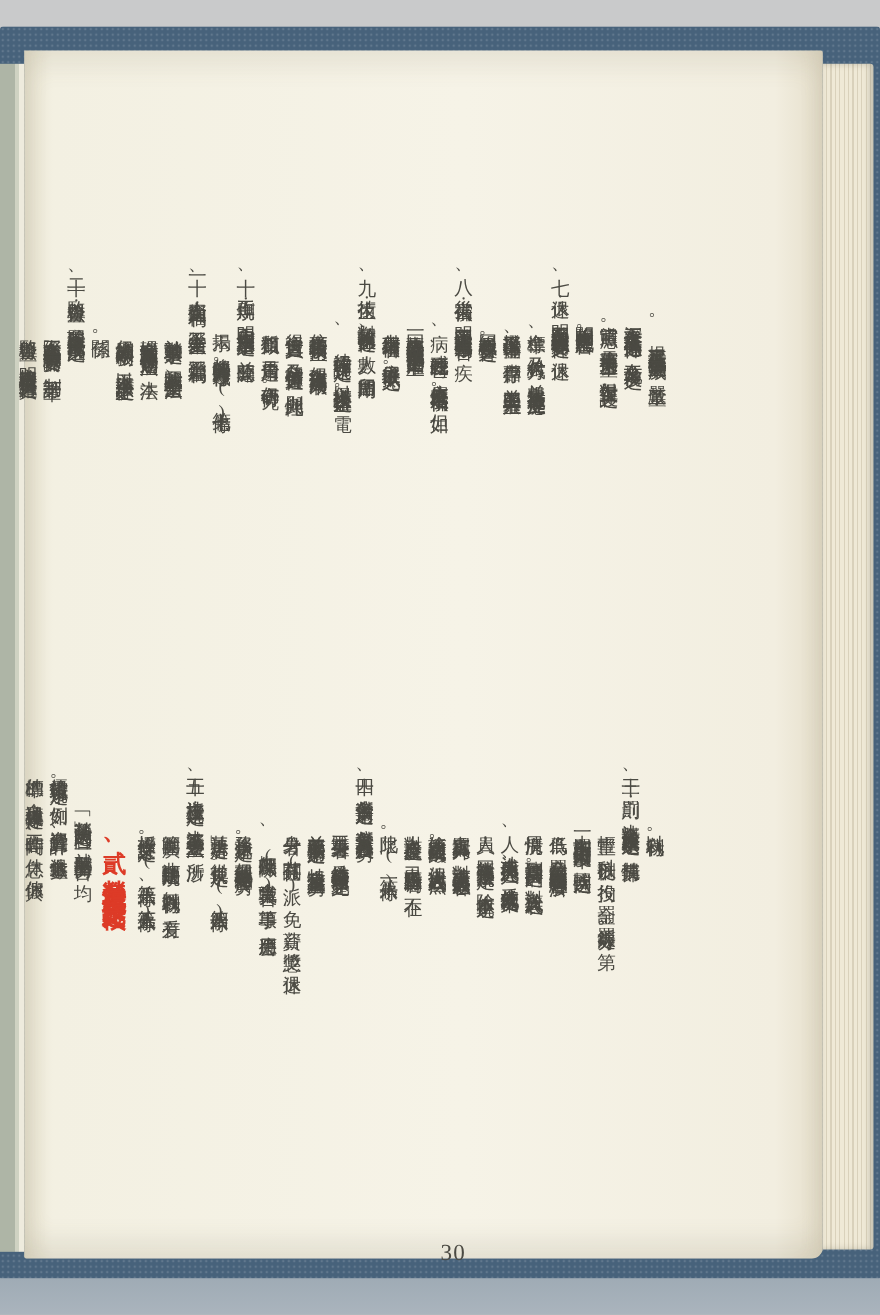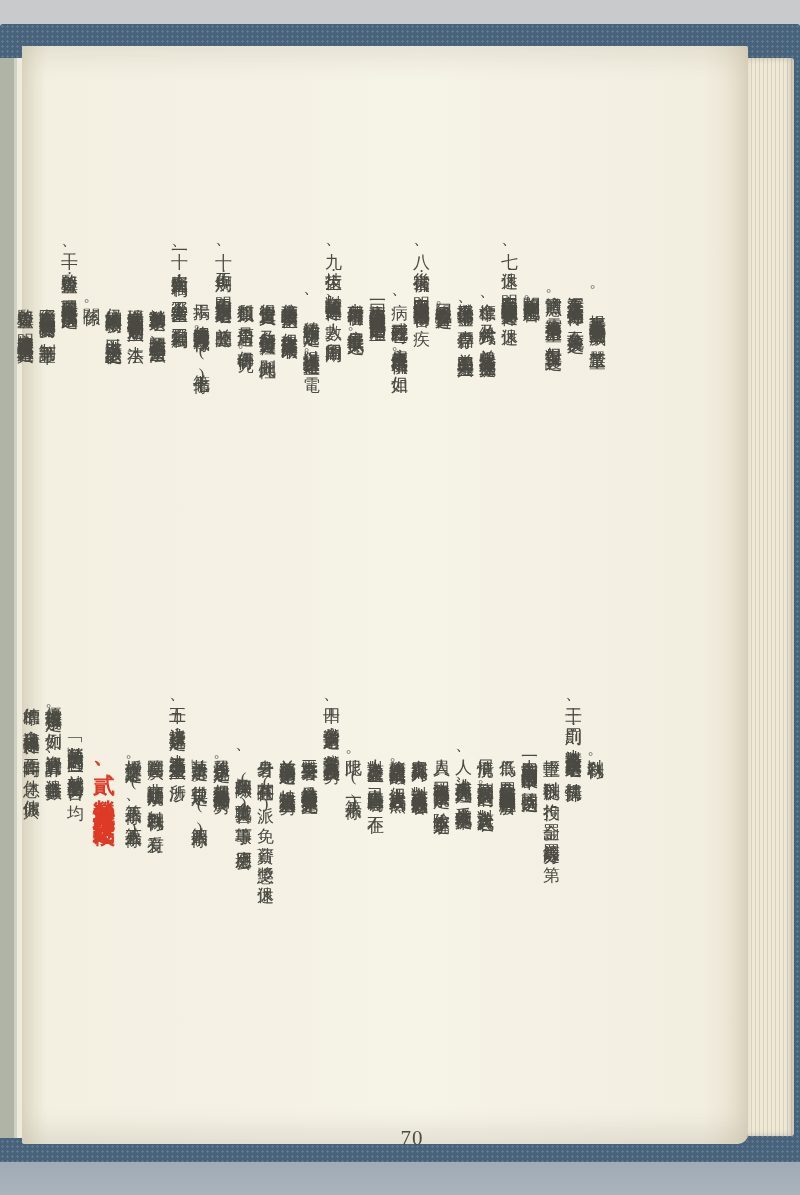--- a/index.html
+++ b/index.html
@@ -98,15 +98,15 @@
         <div class="col" style="padding-top: 52px;">基法」規定者,從其規定。(第八十四條)</div>
         <div class="col">十五、立法授權之規定:本法爲勞工之主要立法,所涉</div>
         <div class="col" style="padding-top: 52px;">範圍甚廣,非訂定輔助法規,無以利執行,爰有</div>
         <div class="col" style="padding-top: 52px;">授權條文之訂定。(第八十三條、第八十五條)</div>
         <div class="col heading" style="padding-top: 62px;">貳、勞基法與電信現行規定之比較</div>
         <div class="col" style="padding-top: 38px;">「勞基法」規定的內容,就一般基層勞工而言,均</div>
         <div class="col">優於電信現行規定。例如:資遣費的計算、退休金基數</div>
         <div class="col">的標準,自請退休規定條件;工作時間、休息、休假與</div>
       </section>
 
-    <div class="page-number">70</div>
+    <div class="page-number">30</div>
   </div>
 </div>
 
 </body></html>

